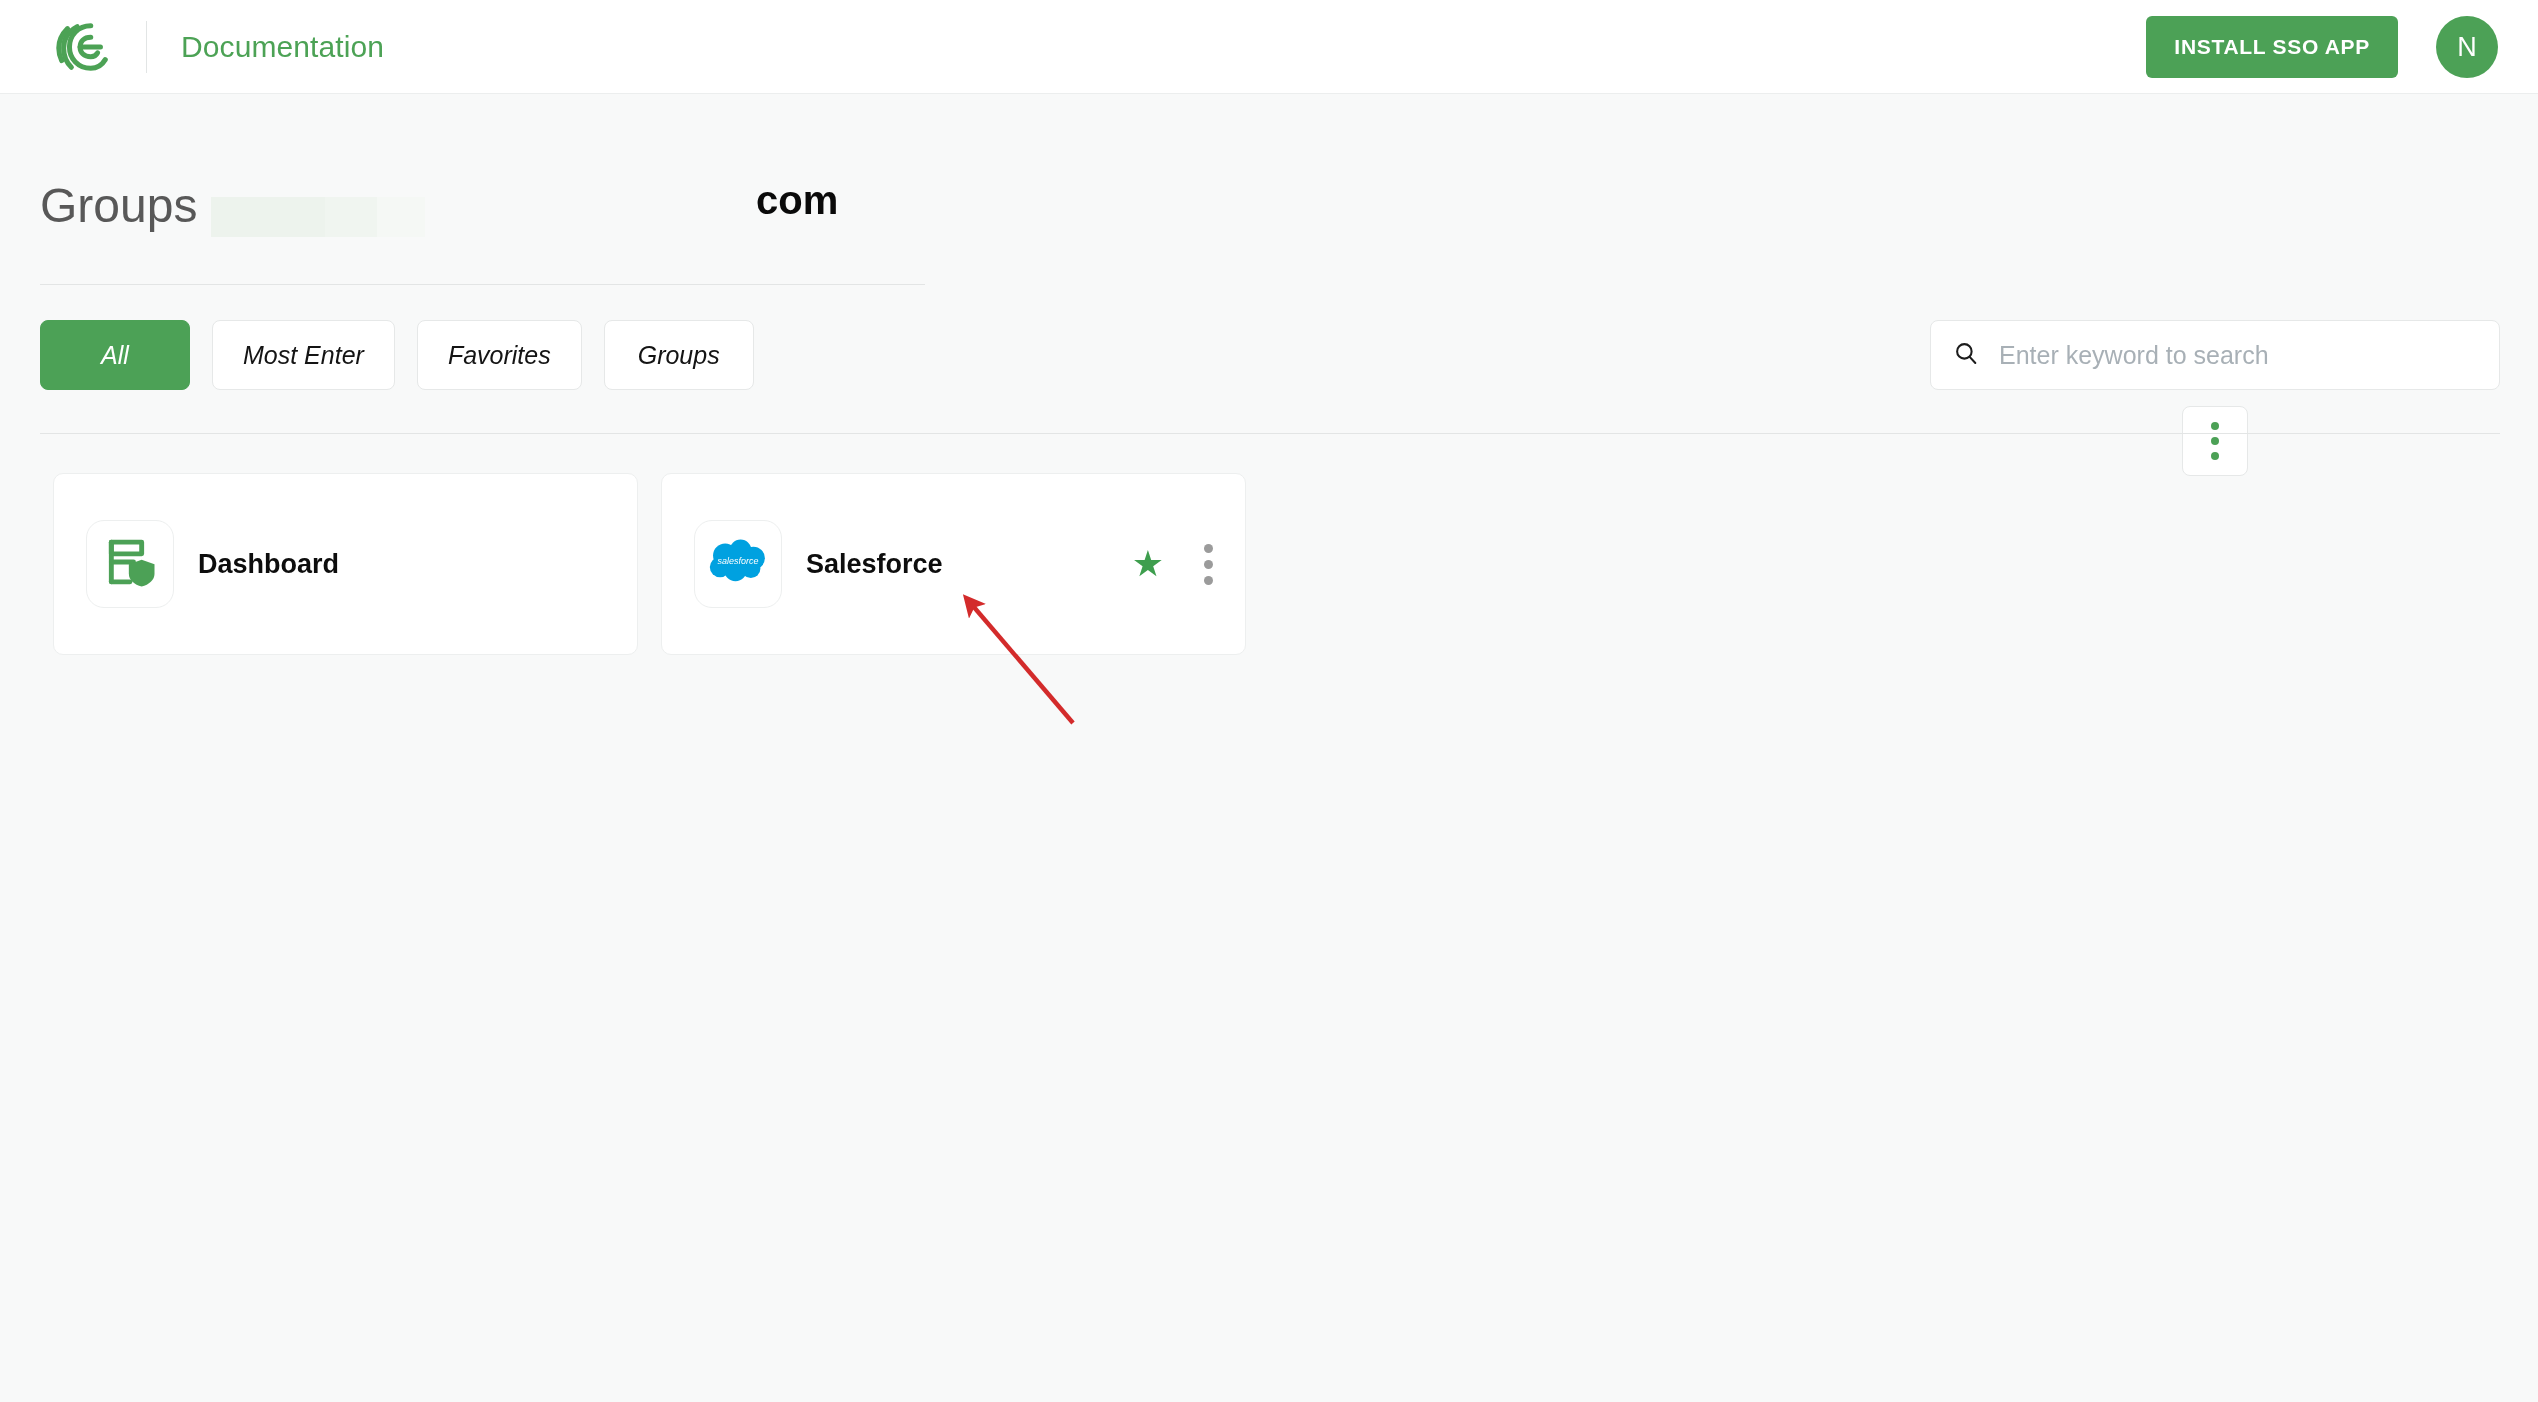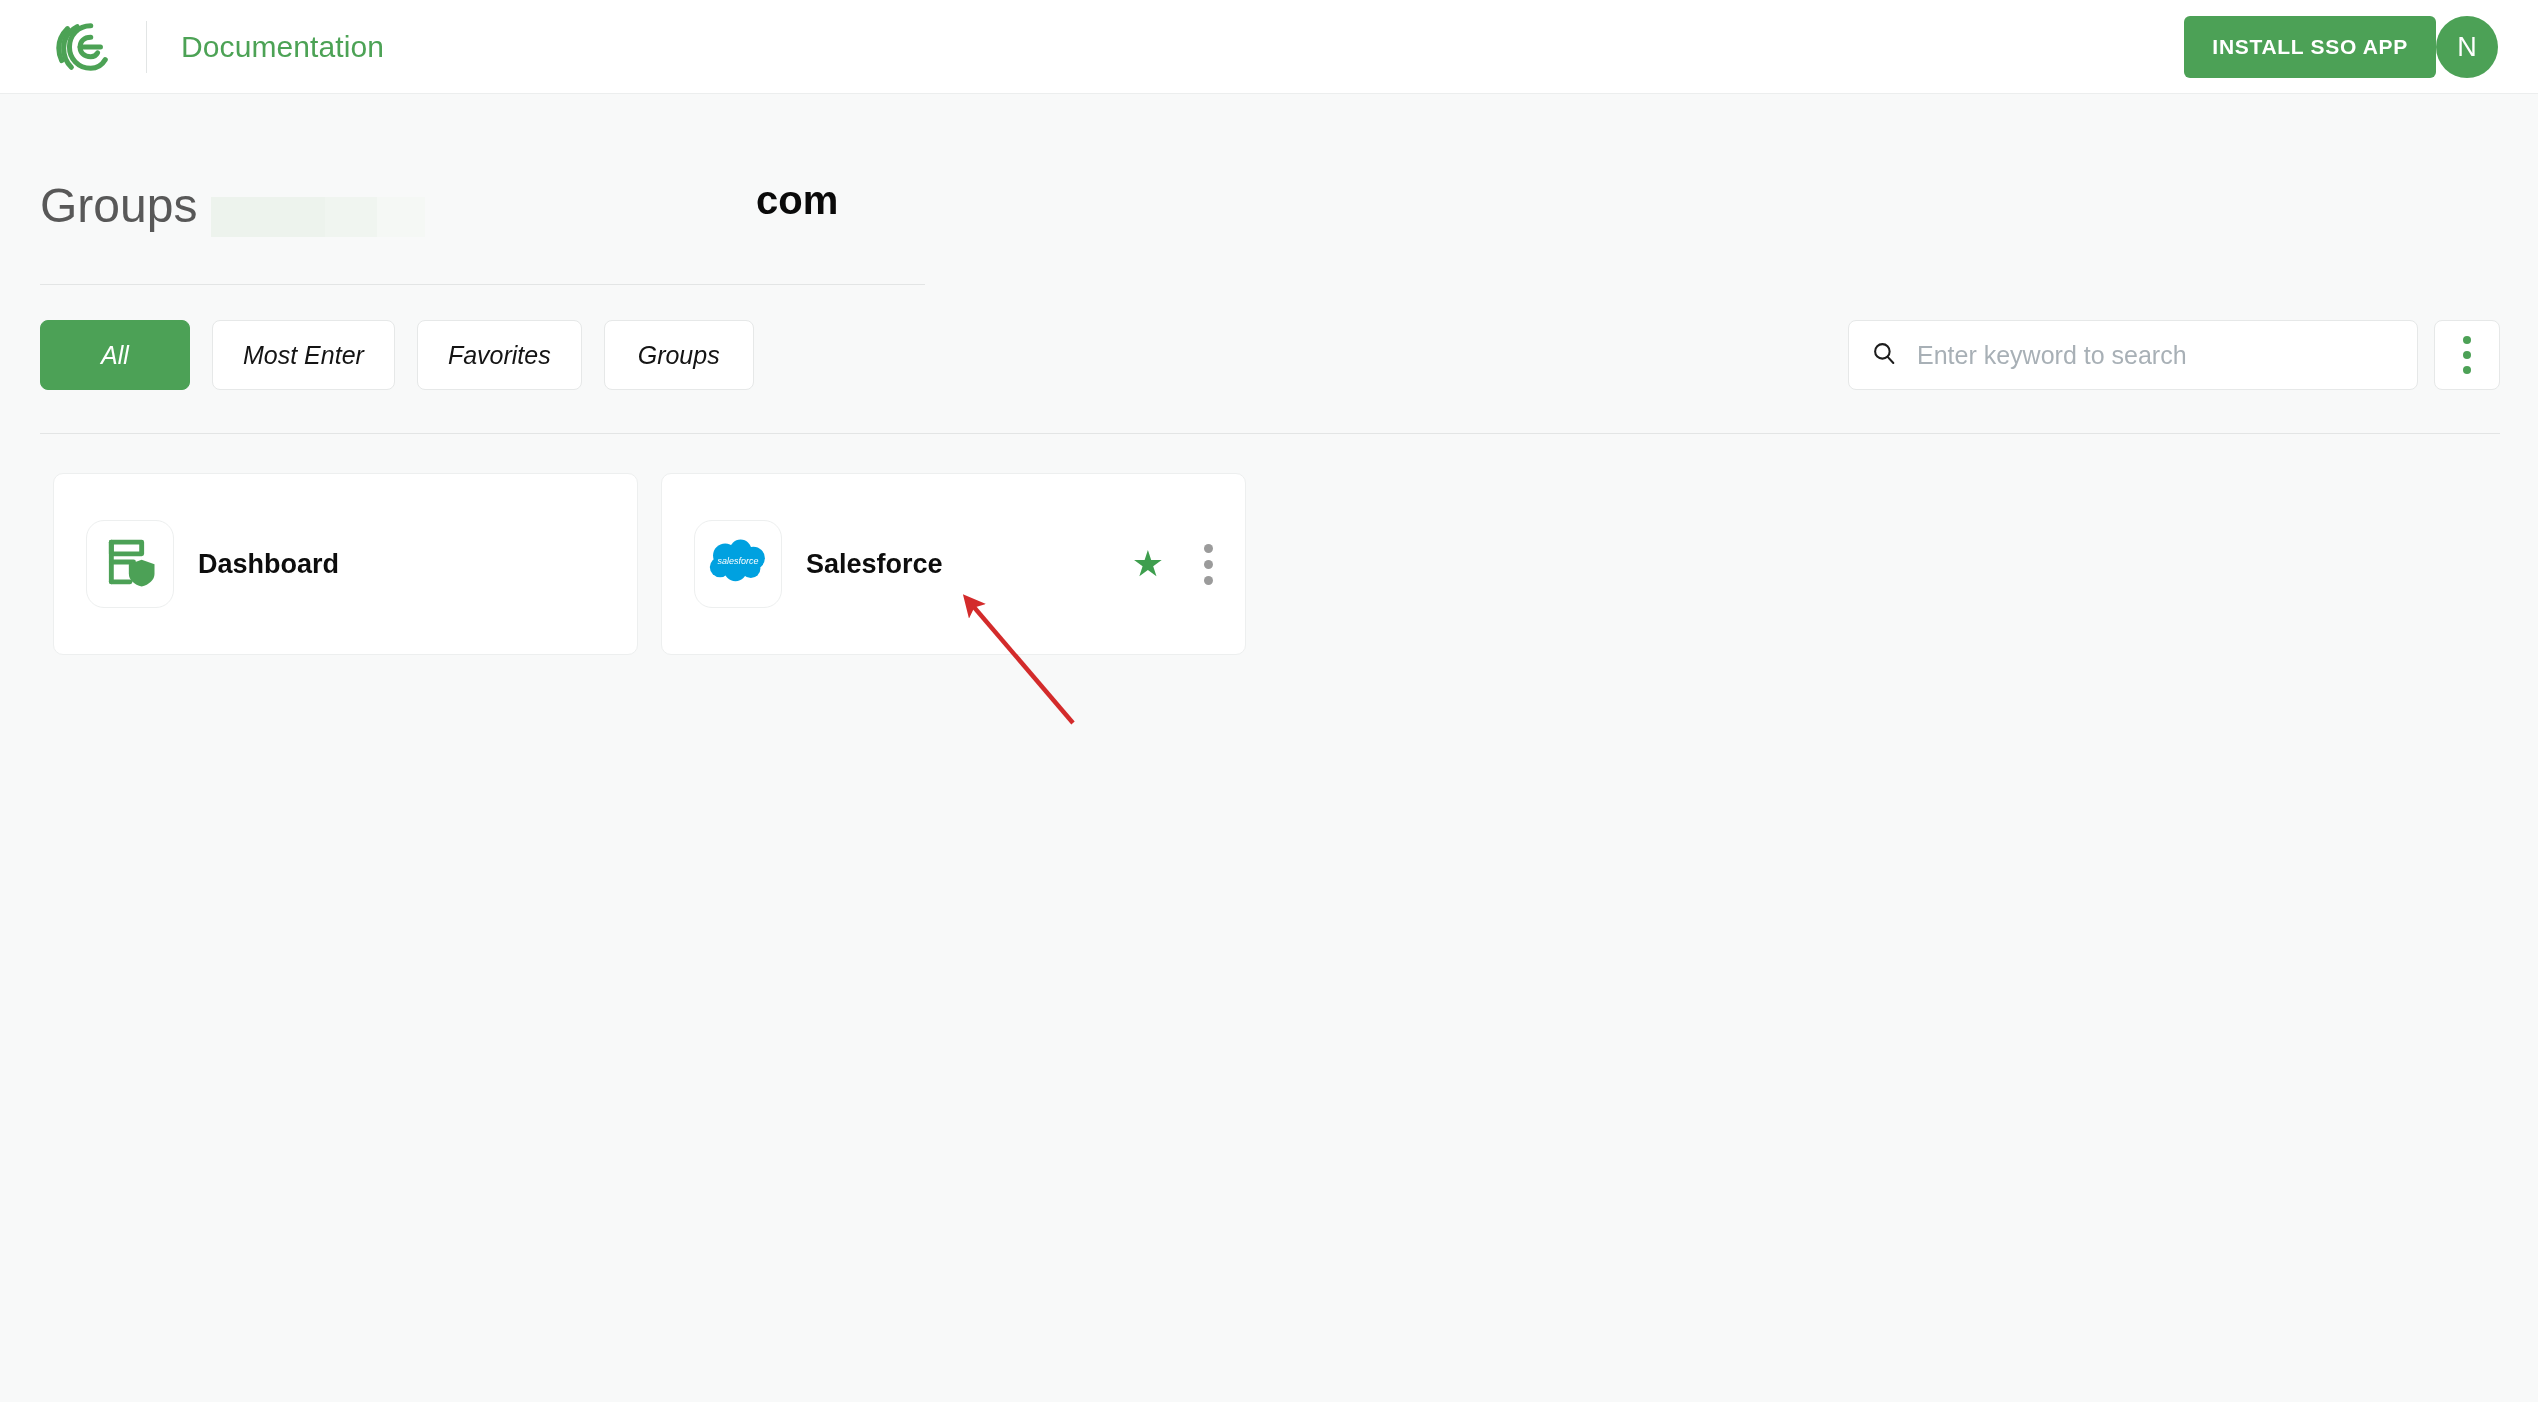--- a/index.html
+++ b/index.html
@@ -50,20 +50,21 @@
     color: #4CA255;
     letter-spacing: 0.1px;
     white-space: nowrap;
   }
   .header-right {
     position: absolute;
     right: 40px; top: 0;
     height: 94px;
     display: flex;
     align-items: center;
+    gap: 38px;
   }
   .install-btn {
     background: #4CA156;
     color: #FFFFFF;
     border: none;
     border-radius: 6px;
     font-family: "Liberation Sans", sans-serif;
     font-size: 21px;
     font-weight: bold;
     letter-spacing: 0.7px;
@@ -169,20 +170,21 @@
     border-color: #4CA156;
     color: #FFFFFF;
   }
 
   .search-area {
     position: absolute;
     right: 0; top: 0;
     display: flex;
     align-items: center;
     gap: 16px;
+    flex-direction: column;
   }
   .search-box {
     width: 570px;
     height: 70px;
     border: 1px solid #E6E8E8;
     border-radius: 8px;
     background: #FFFFFF;
     display: flex;
     align-items: center;
     padding: 0 22px;

